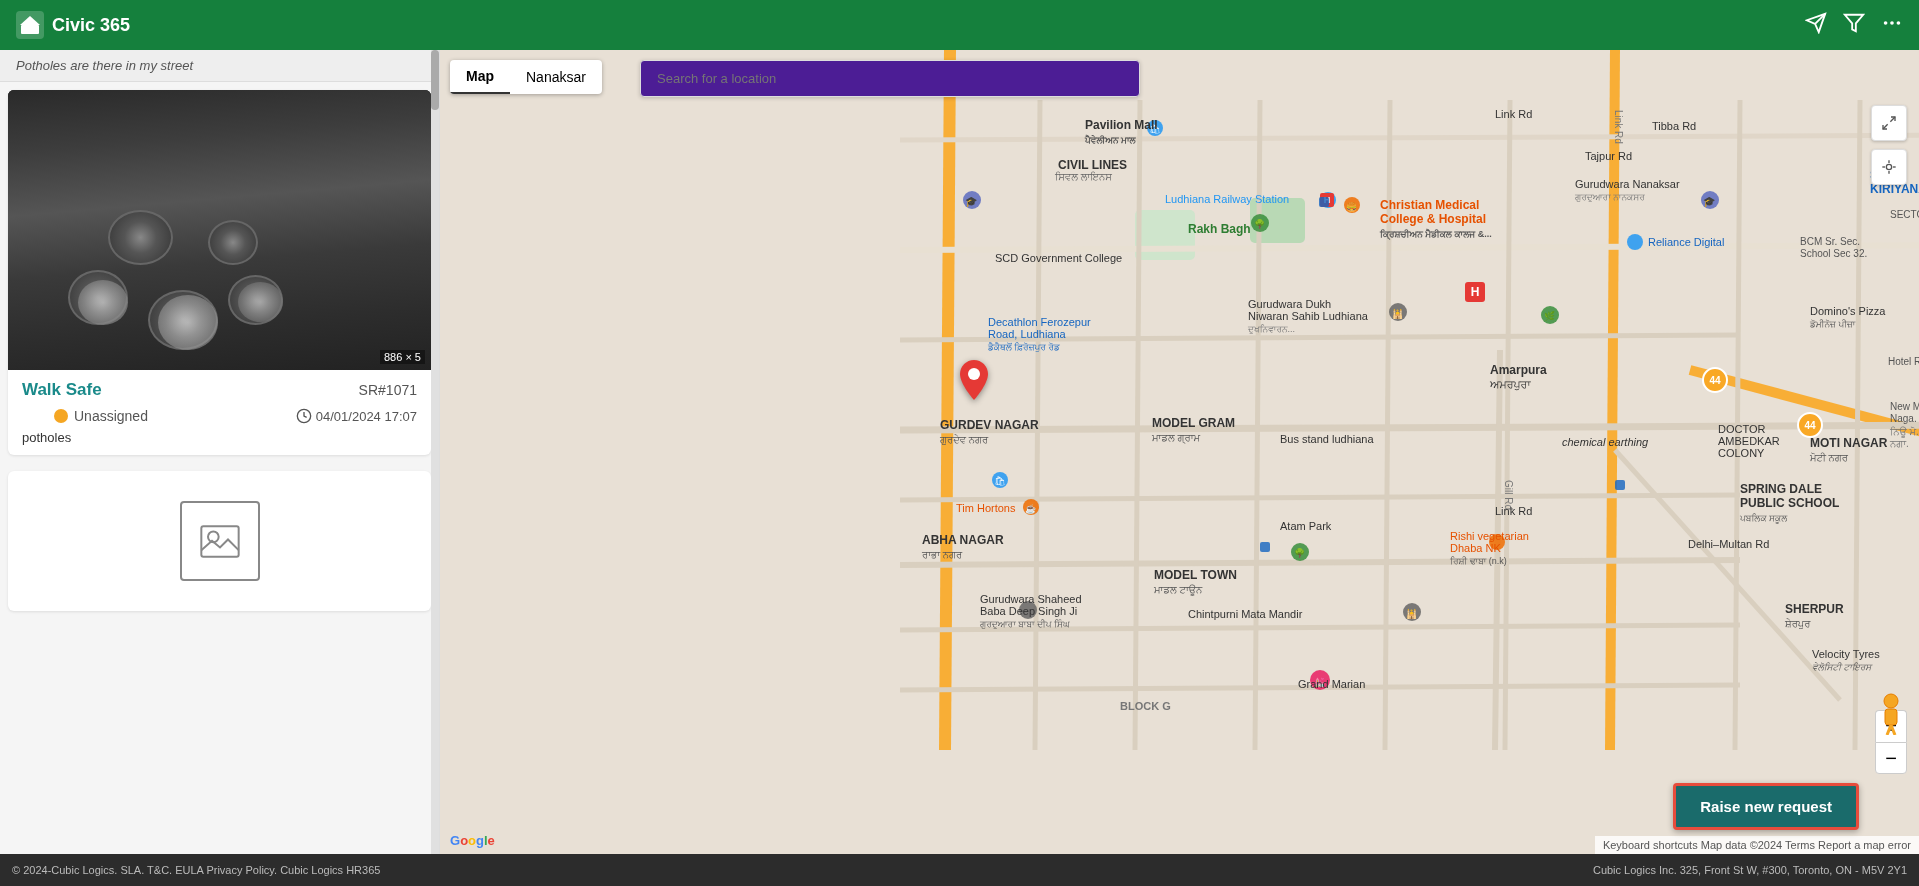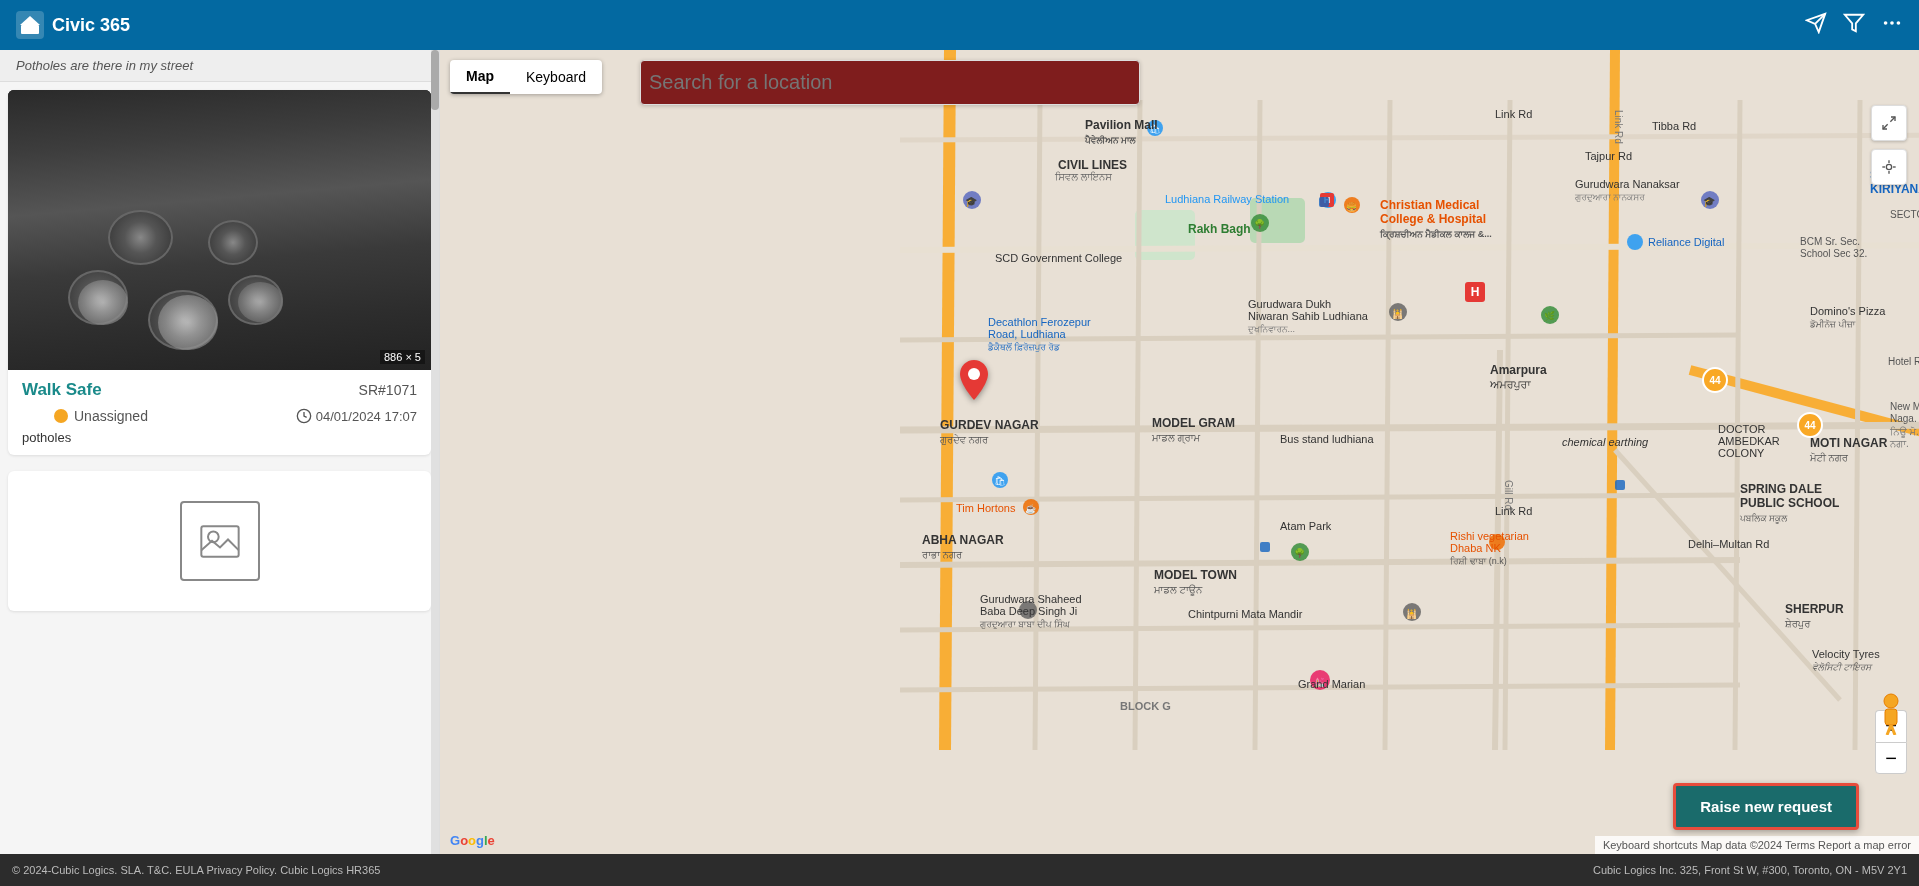--- a/index.html
+++ b/index.html
@@ -2,21 +2,21 @@
 <html><head>
   <meta charset="utf-8">
   <style>
     * { margin: 0; padding: 0; box-sizing: border-box; }
     body { font-family: Arial, sans-serif; width: 1919px; height: 886px; overflow: hidden; background: #f0f0f0; }
 
     
     #topbar {
       width: 100%;
       height: 50px;
-      background: #0369a1;
+      background: #15803d;
       display: flex;
       align-items: center;
       justify-content: space-between;
       padding: 0 16px;
       position: relative;
       z-index: 100;
     }
     #topbar-left {
       display: flex;
       align-items: center;
@@ -240,26 +240,26 @@
     #map-search {
       position: absolute;
       top: 10px;
       left: 200px;
       right: 60px;
       z-index: 10;
     }
     #map-search input {
       width: 100%;
       max-width: 500px;
-      padding: 10px 8px;
+      padding: 10px 16px;
       border: 1px solid #ddd;
       border-radius: 4px;
-      font-size: 20px;
+      font-size: 13px;
       color: #aaa;
-      background: #7f1d1d;
+      background: #4c1d95;
       box-shadow: 0 1px 4px rgba(0,0,0,0.2);
     }
 
     
     #map-bg {
       width: 100%;
       height: 100%;
       background: #e8e0d8;
       position: relative;
       overflow: hidden;
@@ -684,21 +684,21 @@
         <svg class="pin-svg" width="28" height="40" viewBox="0 0 28 40">
           <path d="M14 0 C6.3 0 0 6.3 0 14 C0 24.5 14 40 14 40 C14 40 28 24.5 28 14 C28 6.3 21.7 0 14 0 Z" fill="#e53935"></path>
           <circle cx="14" cy="14" r="6" fill="white"></circle>
         </svg>
       </div>
 
     </div>
 
     <div id="map-tabs">
       <button class="map-tab active">Map</button>
-      <button class="map-tab">Keyboard</button>
+      <button class="map-tab">Nanaksar</button>
     </div>
 
     <div id="map-search">
       <input type="text" placeholder="Search for a location" style="">
     </div>
 
     <div id="map-controls">
       <div class="map-control-btn" title="Fullscreen">
         <svg width="16" height="16" viewBox="0 0 24 24" fill="none" stroke="#555" stroke-width="2">
           <polyline points="15 3 21 3 21 9"></polyline>

